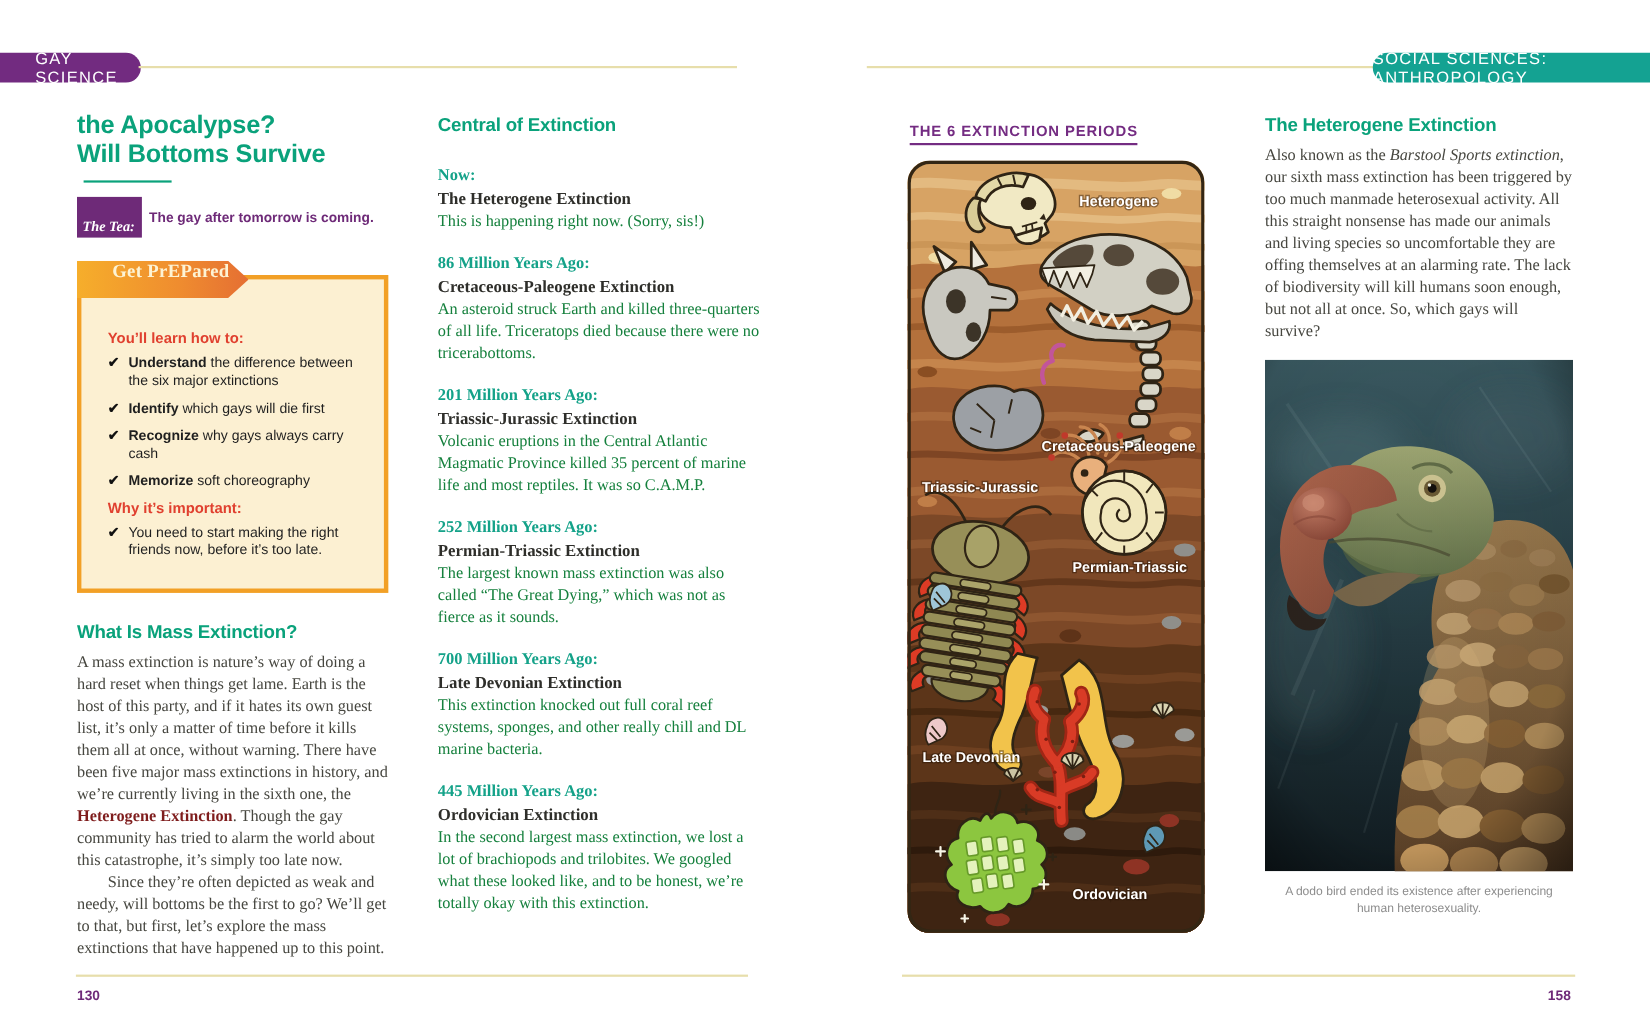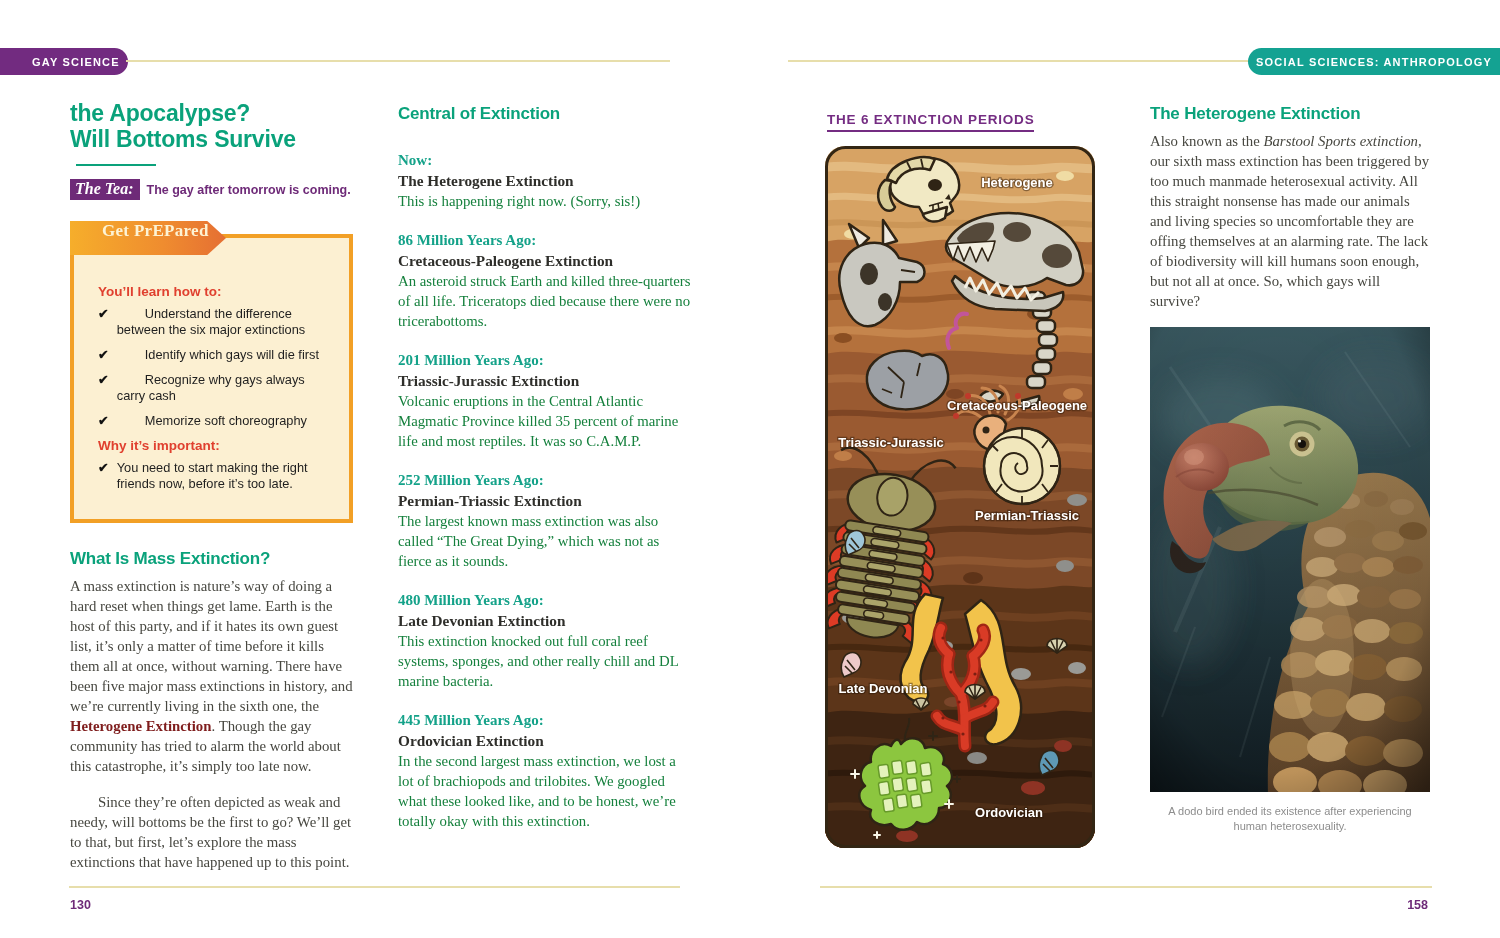--- a/index.html
+++ b/index.html
@@ -1,63 +1,63 @@
 <!DOCTYPE html>
 <html><head>
 <meta charset="utf-8">
 <style>
   * { margin:0; padding:0; box-sizing:border-box; }
   html,body { background:#ffffff; }
   body { width:1500px; height:938px; overflow:hidden; font-family:"Liberation Sans", sans-serif; }
   .spread { position:relative; width:1500px; height:938px; background:#fff; }
 
   
-  .badge { position:absolute; top:48px; height:27px; color:#fff; font-size:11px; font-weight:bold;
+  .badge { position:absolute; top:48px; height:27px; color:#fff; font-size:15px; font-weight:normal;
            letter-spacing:1.2px; display:flex; align-items:center; }
   .badge-left { left:0; width:128px; background:#722b80; border-radius:0 14px 14px 0; padding-left:32px; }
   .badge-right { right:0; width:252px; background:#14a292; border-radius:14px 0 0 14px; justify-content:center; }
   .rule { position:absolute; height:2px; background:#e7deab; top:60px; }
   .rule-hl { left:126px; width:544px; }
   .rule-hr { left:788px; width:464px; }
 
   
   .col { position:absolute; }
   .col-a { left:70px;  top:100px; width:283px; }
   .col-b { left:398px; top:104px; width:293px; }
   .col-c { left:825px; top:106px; width:272px; }
   .col-d { left:1150px;top:104px; width:280px; }
 
   h1.page-title { color:#0aa27b; font-size:23px; line-height:26px; font-weight:bold; letter-spacing:-0.2px; }
   h1.page-title span { display:block; }
   .title-rule { width:80px; height:2px; background:#0aa27b; margin:12px 0 0 6px; }
 
   .tea-line { margin-top:13px; display:flex; align-items:center; gap:7px; }
   .tea-badge { background:#6e2a78; color:#fff; font-family:"Liberation Serif", serif; font-style:italic;
-               font-weight:bold; font-size:16px; padding:1px 6px 2px 5px; }
+               font-weight:bold; font-size:13px; padding:19px 6px 2px 5px; }
   .tea-text { color:#6e2a78; font-weight:bold; font-size:12.5px; }
 
   
   .prep-box { position:relative; margin-top:34px; border:4px solid #f2a026; background:#fcf0d2;
               padding:40px 16px 18px 24px; min-height:238px; }
   .prep-banner { position:absolute; top:-17px; left:-4px; height:34px; width:156px;
                  background:linear-gradient(90deg,#f6ae2b 0%, #ef8c2f 60%, #e56f33 100%);
                  clip-path:polygon(0 0, 88% 0, 100% 50%, 88% 100%, 0 100%);
                  display:flex; padding-left:32px; }
   .prep-banner span { color:#fdf3d4; font-family:"Liberation Serif", serif; font-weight:bold; font-size:17px; letter-spacing:0.3px; }
   .prep-heading { color:#e0402f; font-weight:bold; font-size:13.5px; margin:6px 0 7px 0; }
   .prep-list { list-style:none; }
   .prep-list li { display:flex; gap:8px; font-size:12.8px; line-height:16px; color:#1f1f1f; margin-bottom:9px; }
   .prep-list .check { font-weight:bold; color:#111; flex:0 0 auto; }
-  .prep-list b { font-weight:normal;margin-left:28px; }
+  .prep-list b { font-weight:bold; }
 
   h2.sec { color:#0aa27b; font-size:17px; font-weight:bold; letter-spacing:-0.2px; }
   .col-a h2.sec { margin-top:26px; }
 
   p.body { font-family:"Liberation Serif", serif; font-size:14.8px; line-height:20px; color:#474740; margin-top:7px; }
-  p.body.indent { text-indent:28px; margin-top:16px; }
+  p.body.indent { text-indent:28px; margin-top:0; }
   .hl { color:#7f1d1d; font-weight:bold; }
   em.ital { font-style:italic; }
 
   
   .entry { margin-bottom:19px; }
   .col-b h2.sec { margin-bottom:26px; }
   .entry .when { color:#14a289; font-family:"Liberation Serif", serif; font-weight:bold; font-size:15px; line-height:20px; }
   .entry .name { color:#2e2e2a; font-family:"Liberation Serif", serif; font-weight:bold; font-size:15.3px; line-height:21px; }
   .entry .desc { font-family:"Liberation Serif", serif; font-size:14.8px; line-height:20px; color:#15803d; }
 
@@ -155,21 +155,21 @@
       <div class="when">201 Million Years Ago:</div>
       <div class="name">Triassic-Jurassic Extinction</div>
       <div class="desc">Volcanic eruptions in the Central Atlantic Magmatic Province killed 35 percent of marine life and most reptiles. It was so C.A.M.P.</div>
     </div>
     <div class="entry">
       <div class="when">252 Million Years Ago:</div>
       <div class="name">Permian-Triassic Extinction</div>
       <div class="desc">The largest known mass extinction was also called “The Great Dying,” which was not as fierce as it sounds.</div>
     </div>
     <div class="entry">
-      <div class="when">480 Million Years Ago:</div>
+      <div class="when">700 Million Years Ago:</div>
       <div class="name">Late Devonian Extinction</div>
       <div class="desc">This extinction knocked out full coral reef systems, sponges, and other really chill and DL marine bacteria.</div>
     </div>
     <div class="entry">
       <div class="when">445 Million Years Ago:</div>
       <div class="name">Ordovician Extinction</div>
       <div class="desc">In the second largest mass extinction, we lost a lot of brachiopods and trilobites. We googled what these looked like, and to be honest, we’re totally okay with this extinction.</div>
     </div>
   </section>
 

